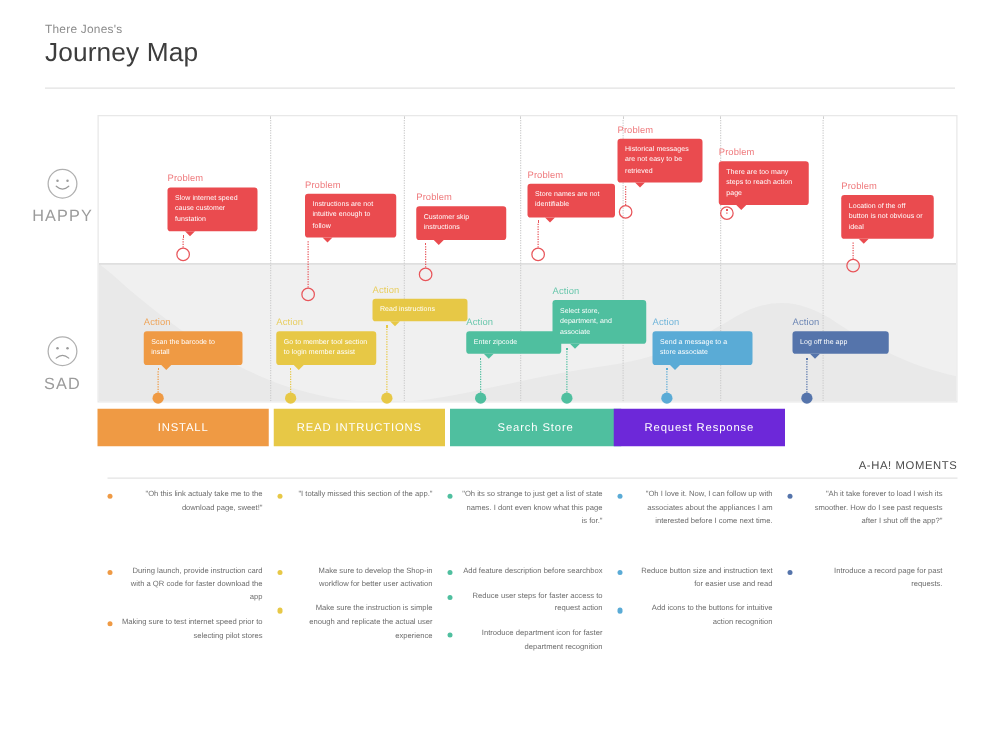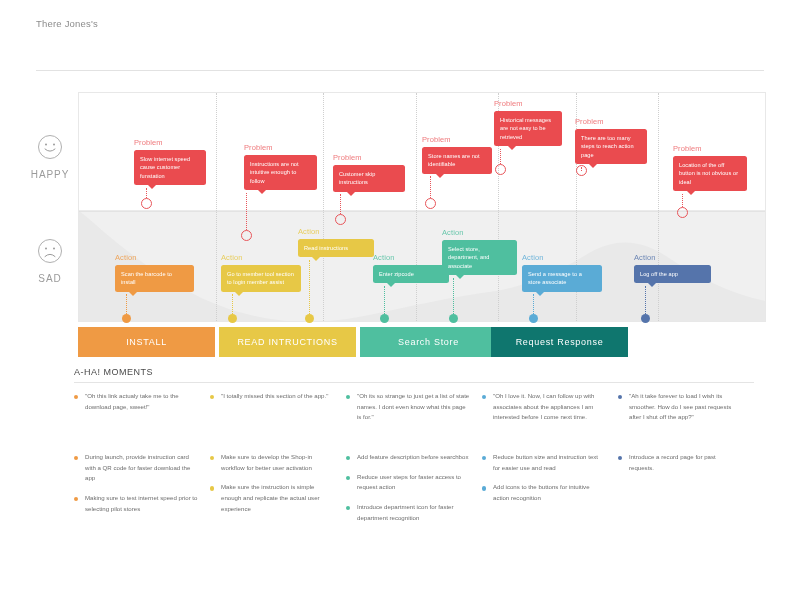--- a/index.html
+++ b/index.html
@@ -48,26 +48,26 @@
     position: absolute;
     width: 52px;
     text-align: center;
     color: #9b9b9b;
   }
   .mood .face {
     display: block;
     margin: 0 auto 4px auto;
   }
   .mood .mood-label {
-    font-size: 10px;
+    font-size: 13px;
     letter-spacing: 0.9px;
     color: #9b9b9b;
   }
   #mood-happy { left: 24px; top: 134px; }
-  #mood-sad   { left: 24px; top: 238px; }
+  #mood-sad   { left: 24px; top: 268px; }
 
   
   #chart {
     position: absolute;
     left: 78px;
     top: 92px;
     width: 686px;
     height: 228px;
     background: #ffffff;
     border: 1px solid #e8e8e8;
@@ -156,22 +156,23 @@
     letter-spacing: 0.7px;
     display: flex;
     align-items: center;
     justify-content: center;
     box-sizing: border-box;
   }
 
   
   .section {
     position: absolute;
-    left: 74px;
+    left: 86px;
     width: 680px;
+    text-align: right;
   }
   .section-title {
     font-size: 9px;
     color: #4a4a4a;
     letter-spacing: 0.5px;
     padding-bottom: 5px;
     border-bottom: 1px solid #e4e4e4;
     margin-bottom: 8px;
   }
   .cols {
@@ -201,20 +202,21 @@
     border-radius: 50%;
   }
   #aha { top: 367px; }
   #opps { top: 452px; }
 </style>
 </head>
 <body>
 
 <div id="header">
   <div id="subtitle">There Jones's</div>
+  <div id="maintitle">Journey Map</div>
 </div>
 <div id="header-rule"></div>
 
 <div class="mood" id="mood-happy">
   <svg class="face" width="26" height="26" viewBox="0 0 26 26">
     <circle cx="13" cy="13" r="11.5" fill="none" stroke="#b0b0b0" stroke-width="1"></circle>
     <circle cx="9" cy="10.5" r="1" fill="#9b9b9b"></circle>
     <circle cx="17" cy="10.5" r="1" fill="#9b9b9b"></circle>
     <path d="M8 15 Q13 19.5 18 15" fill="none" stroke="#9b9b9b" stroke-width="1" stroke-linecap="round"></path>
   </svg>
@@ -342,21 +344,21 @@
 <div id="phases">
     <div class="phase" style="left: 0px; width: 137px; background: rgb(239, 154, 68);">
       <span>INSTALL</span>
     </div>
     <div class="phase" style="left: 282px; width: 137px; background: rgb(79, 191, 159);">
       <span>Search Store</span>
     </div>
     <div class="phase" style="left: 141px; width: 137px; background: rgb(231, 200, 70);">
       <span>READ INTRUCTIONS</span>
     </div>
-    <div class="phase" style="left: 413px; width: 137px; background: #0f766e;">
+    <div class="phase" style="left: 413px; width: 137px; background: #6d28d9;">
       <span>Request Response</span>
     </div>
   </div>
 
 <div class="section" id="aha">
   <div class="section-title">A-HA! MOMENTS</div>
   <div class="cols">
       <div class="col" style="width: 140px;">
         <div class="bullet-item"><span class="dot" style="background: rgb(239, 154, 68);"></span><span>"Oh this link actualy take me to the download page, sweet!"</span></div>
       </div>

